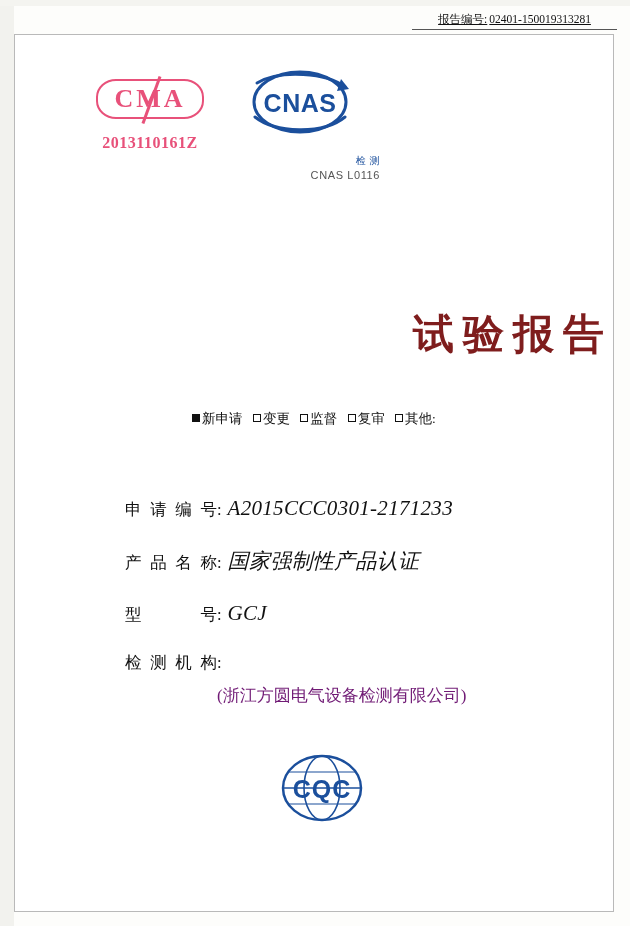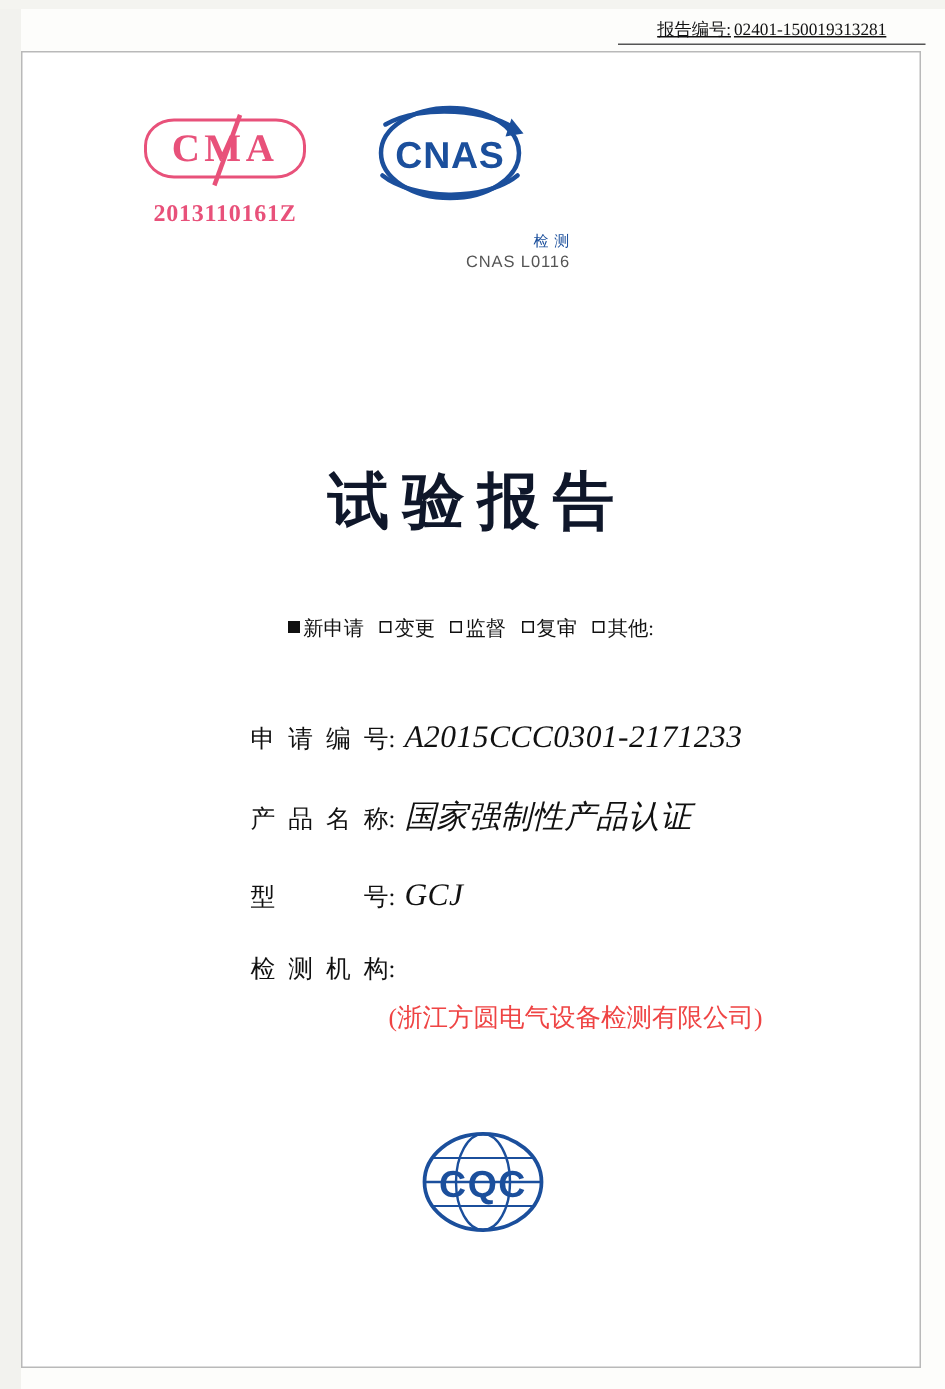--- a/index.html
+++ b/index.html
@@ -147,26 +147,26 @@
     font-size: 41px;
     font-weight: bold;
     letter-spacing: 9px;
     color: #111;
     text-indent: 9px;
   }
   .title-2 {
     position: absolute;
     left: 0; right: 0;
     top: 272px;
-    text-align: center;
+    text-align: right;
     font-family: "Liberation Serif", serif;
     font-size: 41px;
     font-weight: bold;
     letter-spacing: 9px;
-    color: #0f172a;
+    color: #7f1d1d;
     text-indent: 9px;
   }
 
   
   .checkline {
     position: absolute;
     left: 0; right: 0;
     top: 375px;
     text-align: center;
     font-family: "Liberation Serif", serif;
@@ -186,22 +186,21 @@
     margin-right: 2px;
     vertical-align: 1px;
     box-sizing: border-box;
   }
   .box.filled { background: #111; }
 
   
   .fields {
     position: absolute;
     left: 0; right: 0;
-    top: 444px;
-    padding-left: 42px;
+    top: 461px;
   }
   .field-row {
     display: flex;
     align-items: baseline;
     padding-left: 110px;
     margin-bottom: 26px;
     font-size: 17px;
     font-family: "Liberation Serif", serif;
     color: #111;
   }
@@ -224,21 +223,21 @@
     letter-spacing: 0.3px;
     font-style: italic;
   }
   .field-subrow {
     display: flex;
     padding-left: 202px;
     margin-top: -16px;
     margin-bottom: 26px;
     font-size: 17px;
     font-family: "Liberation Serif", serif;
-    color: #ef4444;
+    color: #701a75;
   }
 
   
   .cqc-wrap {
     position: absolute;
     left: 16px; right: 0;
     top: 718px;
     text-align: center;
   }
   .cqc-mark {

